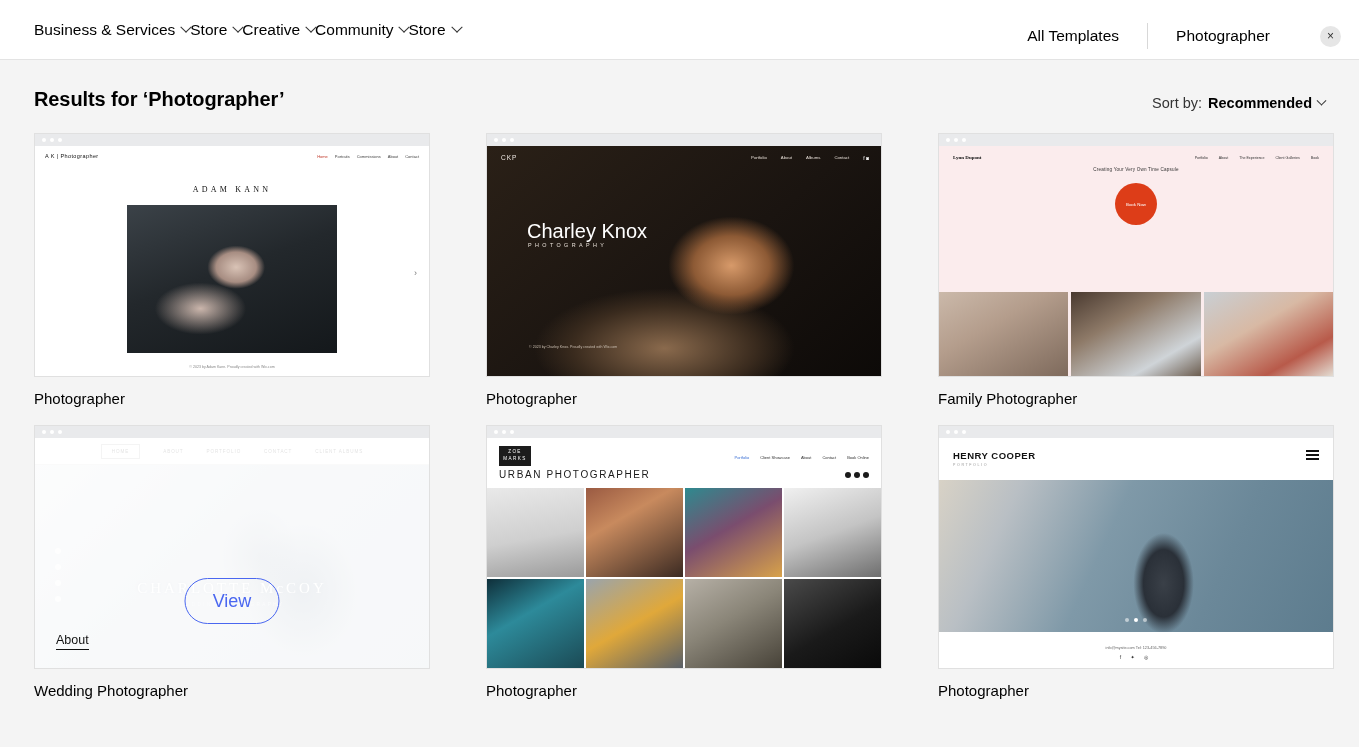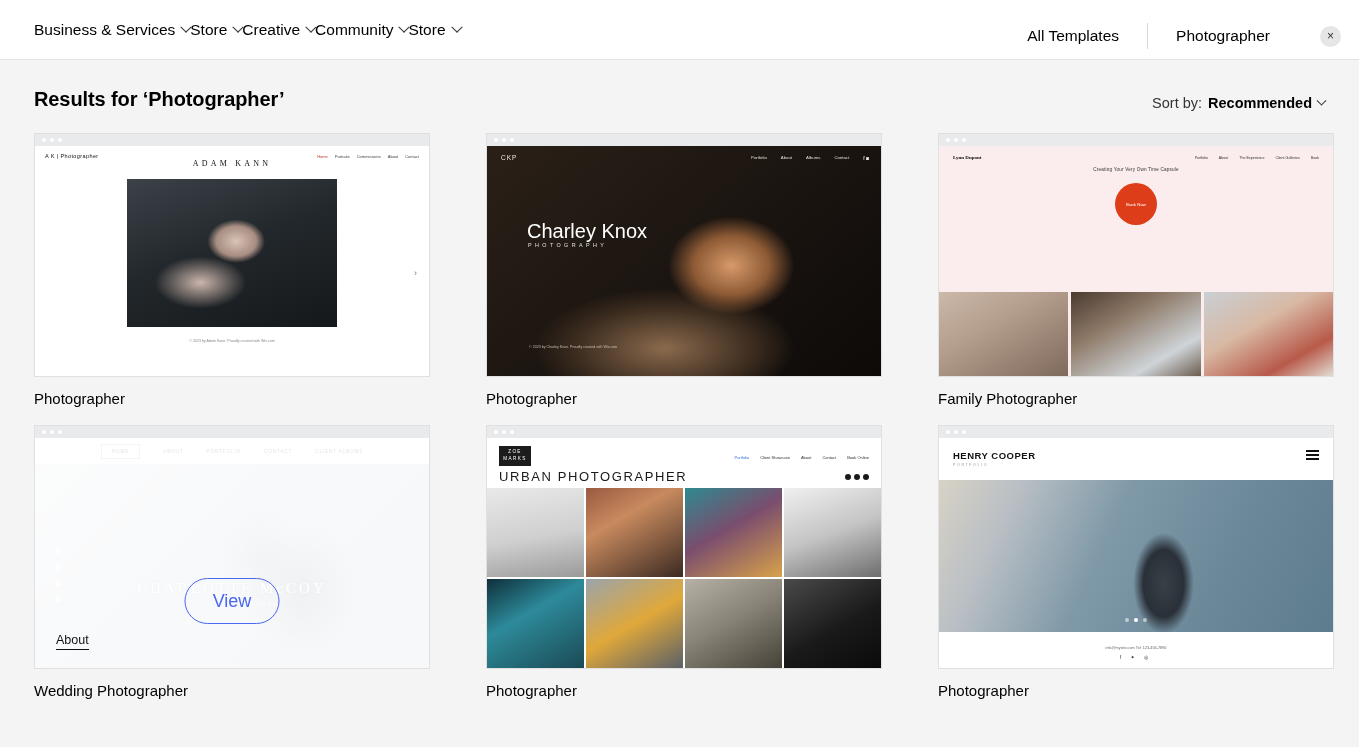--- a/index.html
+++ b/index.html
@@ -83,21 +83,21 @@
   }
   .dot { width: 4px; height: 4px; border-radius: 50%; background: #fff; }
 
   .site { position: absolute; top: 12px; left: 0; right: 0; bottom: 0; overflow: hidden; }
 
   
   .ak-bar { display:flex; align-items:center; justify-content:space-between; padding: 7px 10px 0 10px; }
   .ak-logo { font-size: 5.5px; letter-spacing: .4px; color:#111; }
   .ak-nav { display:flex; gap:7px; font-size:4px; color:#444; }
   .ak-nav .on { color:#c0392b; }
-  .ak-title { text-align:center; font-size:8px; letter-spacing:3.2px; color:#111; margin-top: 0; font-family:"Liberation Serif", serif;}
+  .ak-title { text-align:center; font-size:8px; letter-spacing:3.2px; color:#111; margin-top: 26px; font-family:"Liberation Serif", serif;}
   .ak-photo {
     width: 210px; height: 148px; margin: 11px auto 0 auto;
     background:
       radial-gradient(ellipse 40px 30px at 52% 42%, #d9c3b6 0%, #a78d82 50%, transparent 72%),
       radial-gradient(ellipse 70px 40px at 35% 70%, #cbb6ac 0%, transparent 65%),
       linear-gradient(160deg, #3b4248 0%, #23282c 45%, #14181b 100%);
   }
   .ak-arrow { position:absolute; right:12px; top:122px; font-size:9px; color:#777; }
   .ak-foot { text-align:center; font-size:3.6px; color:#888; margin-top:12px; }
 
@@ -186,21 +186,21 @@
   .zm-wrap { position:absolute; inset:0; background:#fff; }
   .zm-top { display:flex; align-items:flex-start; justify-content:space-between; padding:8px 12px 0 12px; }
   .zm-logo {
     width:32px; height:20px; background:#1c1c1c; color:#fff;
     display:flex; flex-direction:column; align-items:center; justify-content:center;
     font-size:4.6px; letter-spacing:1.4px; line-height:1.5;
   }
   .zm-nav { display:flex; gap:11px; font-size:4px; color:#333; padding-top:9px; }
   .zm-nav .on { color:#3b6fd4; }
   .zm-second { display:flex; align-items:center; justify-content:space-between; padding:3px 12px 6px 12px; }
-  .zm-head { font-size:13px; letter-spacing:1.6px; color:#1a1a1a; }
+  .zm-head { font-size:10px; letter-spacing:1.6px; color:#1a1a1a; }
   .zm-soc { display:flex; gap:3px; }
   .zm-soc i { width:6px; height:6px; border-radius:50%; background:#1a1a1a; display:block; }
   .zm-grid {
     position:absolute; left:0; right:0; bottom:0; height:180px;
     display:grid; grid-template-columns:repeat(4,1fr); grid-template-rows:repeat(2,1fr); gap:2px;
   }
   .g1 { background:linear-gradient(170deg,#e9e9e9 0%,#cfcfcf 55%,#9a9a9a 100%); }
   .g2 { background:linear-gradient(150deg,#9a5a42 0%,#c88a5e 35%,#3b2a22 100%); }
   .g3 { background:linear-gradient(150deg,#2e8a8f 0%,#7a4d6e 45%,#d8a24a 100%); }
   .g4 { background:linear-gradient(160deg,#f0f0f0 0%,#c4c4c4 50%,#6e6e6e 100%); }

